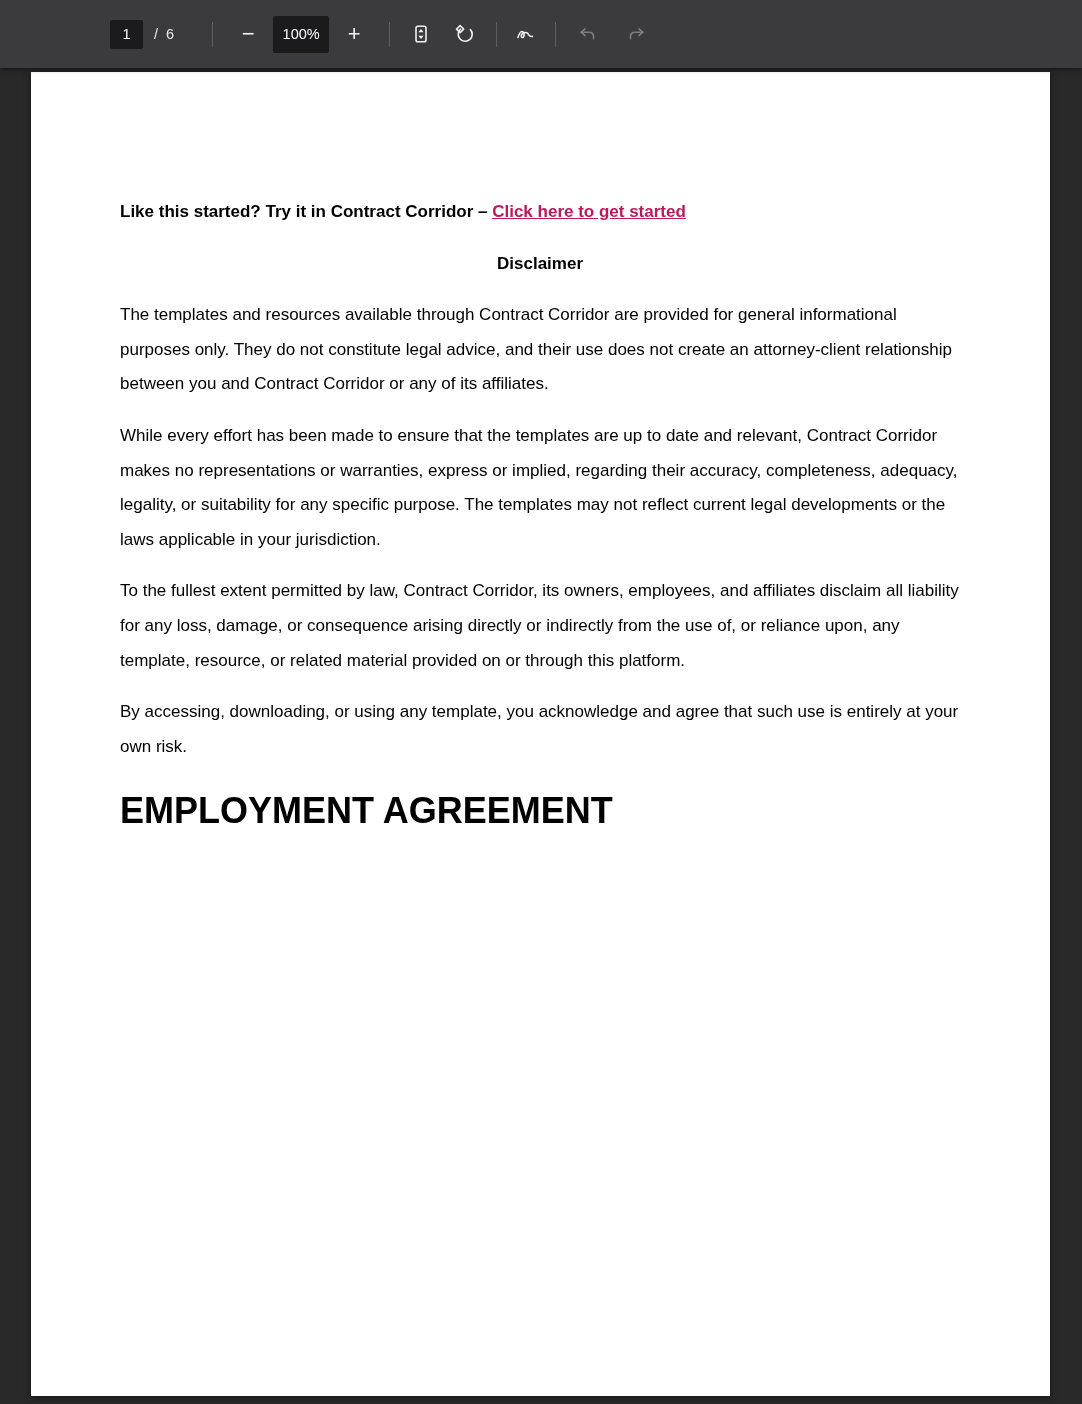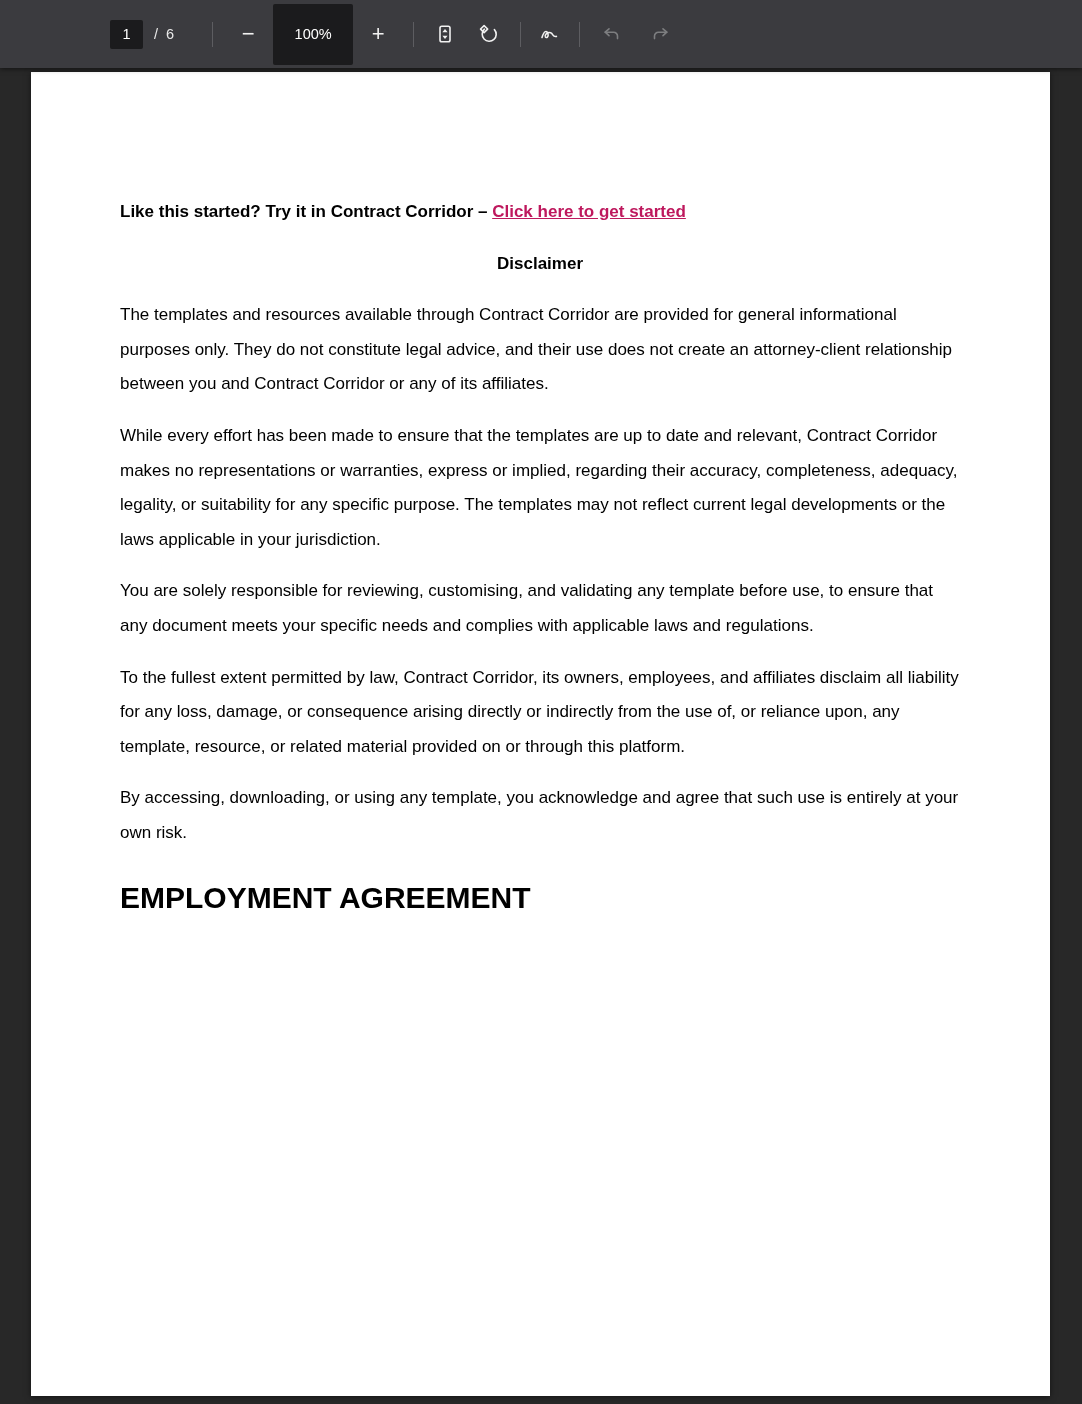--- a/index.html
+++ b/index.html
@@ -26,21 +26,21 @@
   .sep.s4 { margin:0 14px 0 12px; }
   .tb-btn {
     background:transparent; border:none; color:#f1f1f1; cursor:pointer;
     width:34px; height:34px; display:flex; align-items:center; justify-content:center;
     font-family:inherit; padding:0; border-radius:17px;
   }
   .tb-btn.text { font-size:22px; line-height:1; }
   .tb-btn.disabled { color:#7d7e80; cursor:default; }
   .zoom-input {
     width:48px; height:29px; background:#1b1b1d; border:none; border-radius:2px;
-    color:#ffffff; text-align:center; font-size:14.5px; font-family:inherit; padding:16px;
+    color:#ffffff; text-align:center; font-size:14.5px; font-family:inherit; padding:4px;
     margin:0 8px;
   }
   .tb-btn svg { display:block; }
   .icon-stroke { stroke:#f1f1f1; stroke-width:1.6; fill:none; stroke-linecap:round; stroke-linejoin:round; }
   .icon-fill { fill:#f1f1f1; }
   .dim .icon-stroke { stroke:#7d7e80; }
   .gap12 { width:10px; }
   .gap16 { width:16px; }
 
   
@@ -51,21 +51,21 @@
     box-sizing:border-box; padding:123px 90px 0 89px;
   }
   .doc { color:#000; font-size:17px; line-height:34.6px; }
   .doc p { margin:0 0 17px 0; }
   .hdr-line { font-weight:bold; }
   .hdr-line a { font-weight:bold; text-decoration:underline; }
   .bold { font-weight:bold;text-align:center; }
   .ital { }
   .just { text-align:justify; }
   h1.doc-title {
-    font-size:30px; line-height:37px; font-weight:bold; color:#000;
+    font-size:36px; line-height:37px; font-weight:bold; color:#000;
     margin:28px 0 10px 0; font-family:inherit;
   }
 </style>
 </head>
 <body>
 
 <div class="viewer">
 
   <div class="toolbar">
     <div class="tb-group">
@@ -137,21 +137,20 @@
     <div class="page doc">
 
       <p class="hdr-line">
         <span>Like this started? Try it in Contract Corridor – </span><a href="#" id="promo-link" style="color: #be185d;">Click here to get started</a>
       </p>
 
       <p class="bold">Disclaimer</p>
 
       <p class="ital">The templates and resources available through Contract Corridor are provided for general informational purposes only. They do not constitute legal advice, and their use does not create an attorney-client relationship between you and Contract Corridor or any of its affiliates.</p>
       <p class="ital">While every effort has been made to ensure that the templates are up to date and relevant, Contract Corridor makes no representations or warranties, express or implied, regarding their accuracy, completeness, adequacy, legality, or suitability for any specific purpose. The templates may not reflect current legal developments or the laws applicable in your jurisdiction.</p>
-      <p class="ital">You are solely responsible for reviewing, customising, and validating any template before use, to ensure that any document meets your specific needs and complies with applicable laws and regulations.</p>
       <p class="ital">To the fullest extent permitted by law, Contract Corridor, its owners, employees, and affiliates disclaim all liability for any loss, damage, or consequence arising directly or indirectly from the use of, or reliance upon, any template, resource, or related material provided on or through this platform.</p>
       <p class="ital">By accessing, downloading, or using any template, you acknowledge and agree that such use is entirely at your own risk.</p>
 
       <h1 class="doc-title">EMPLOYMENT AGREEMENT</h1>
 
 
 
 
     </div>
   </div>

